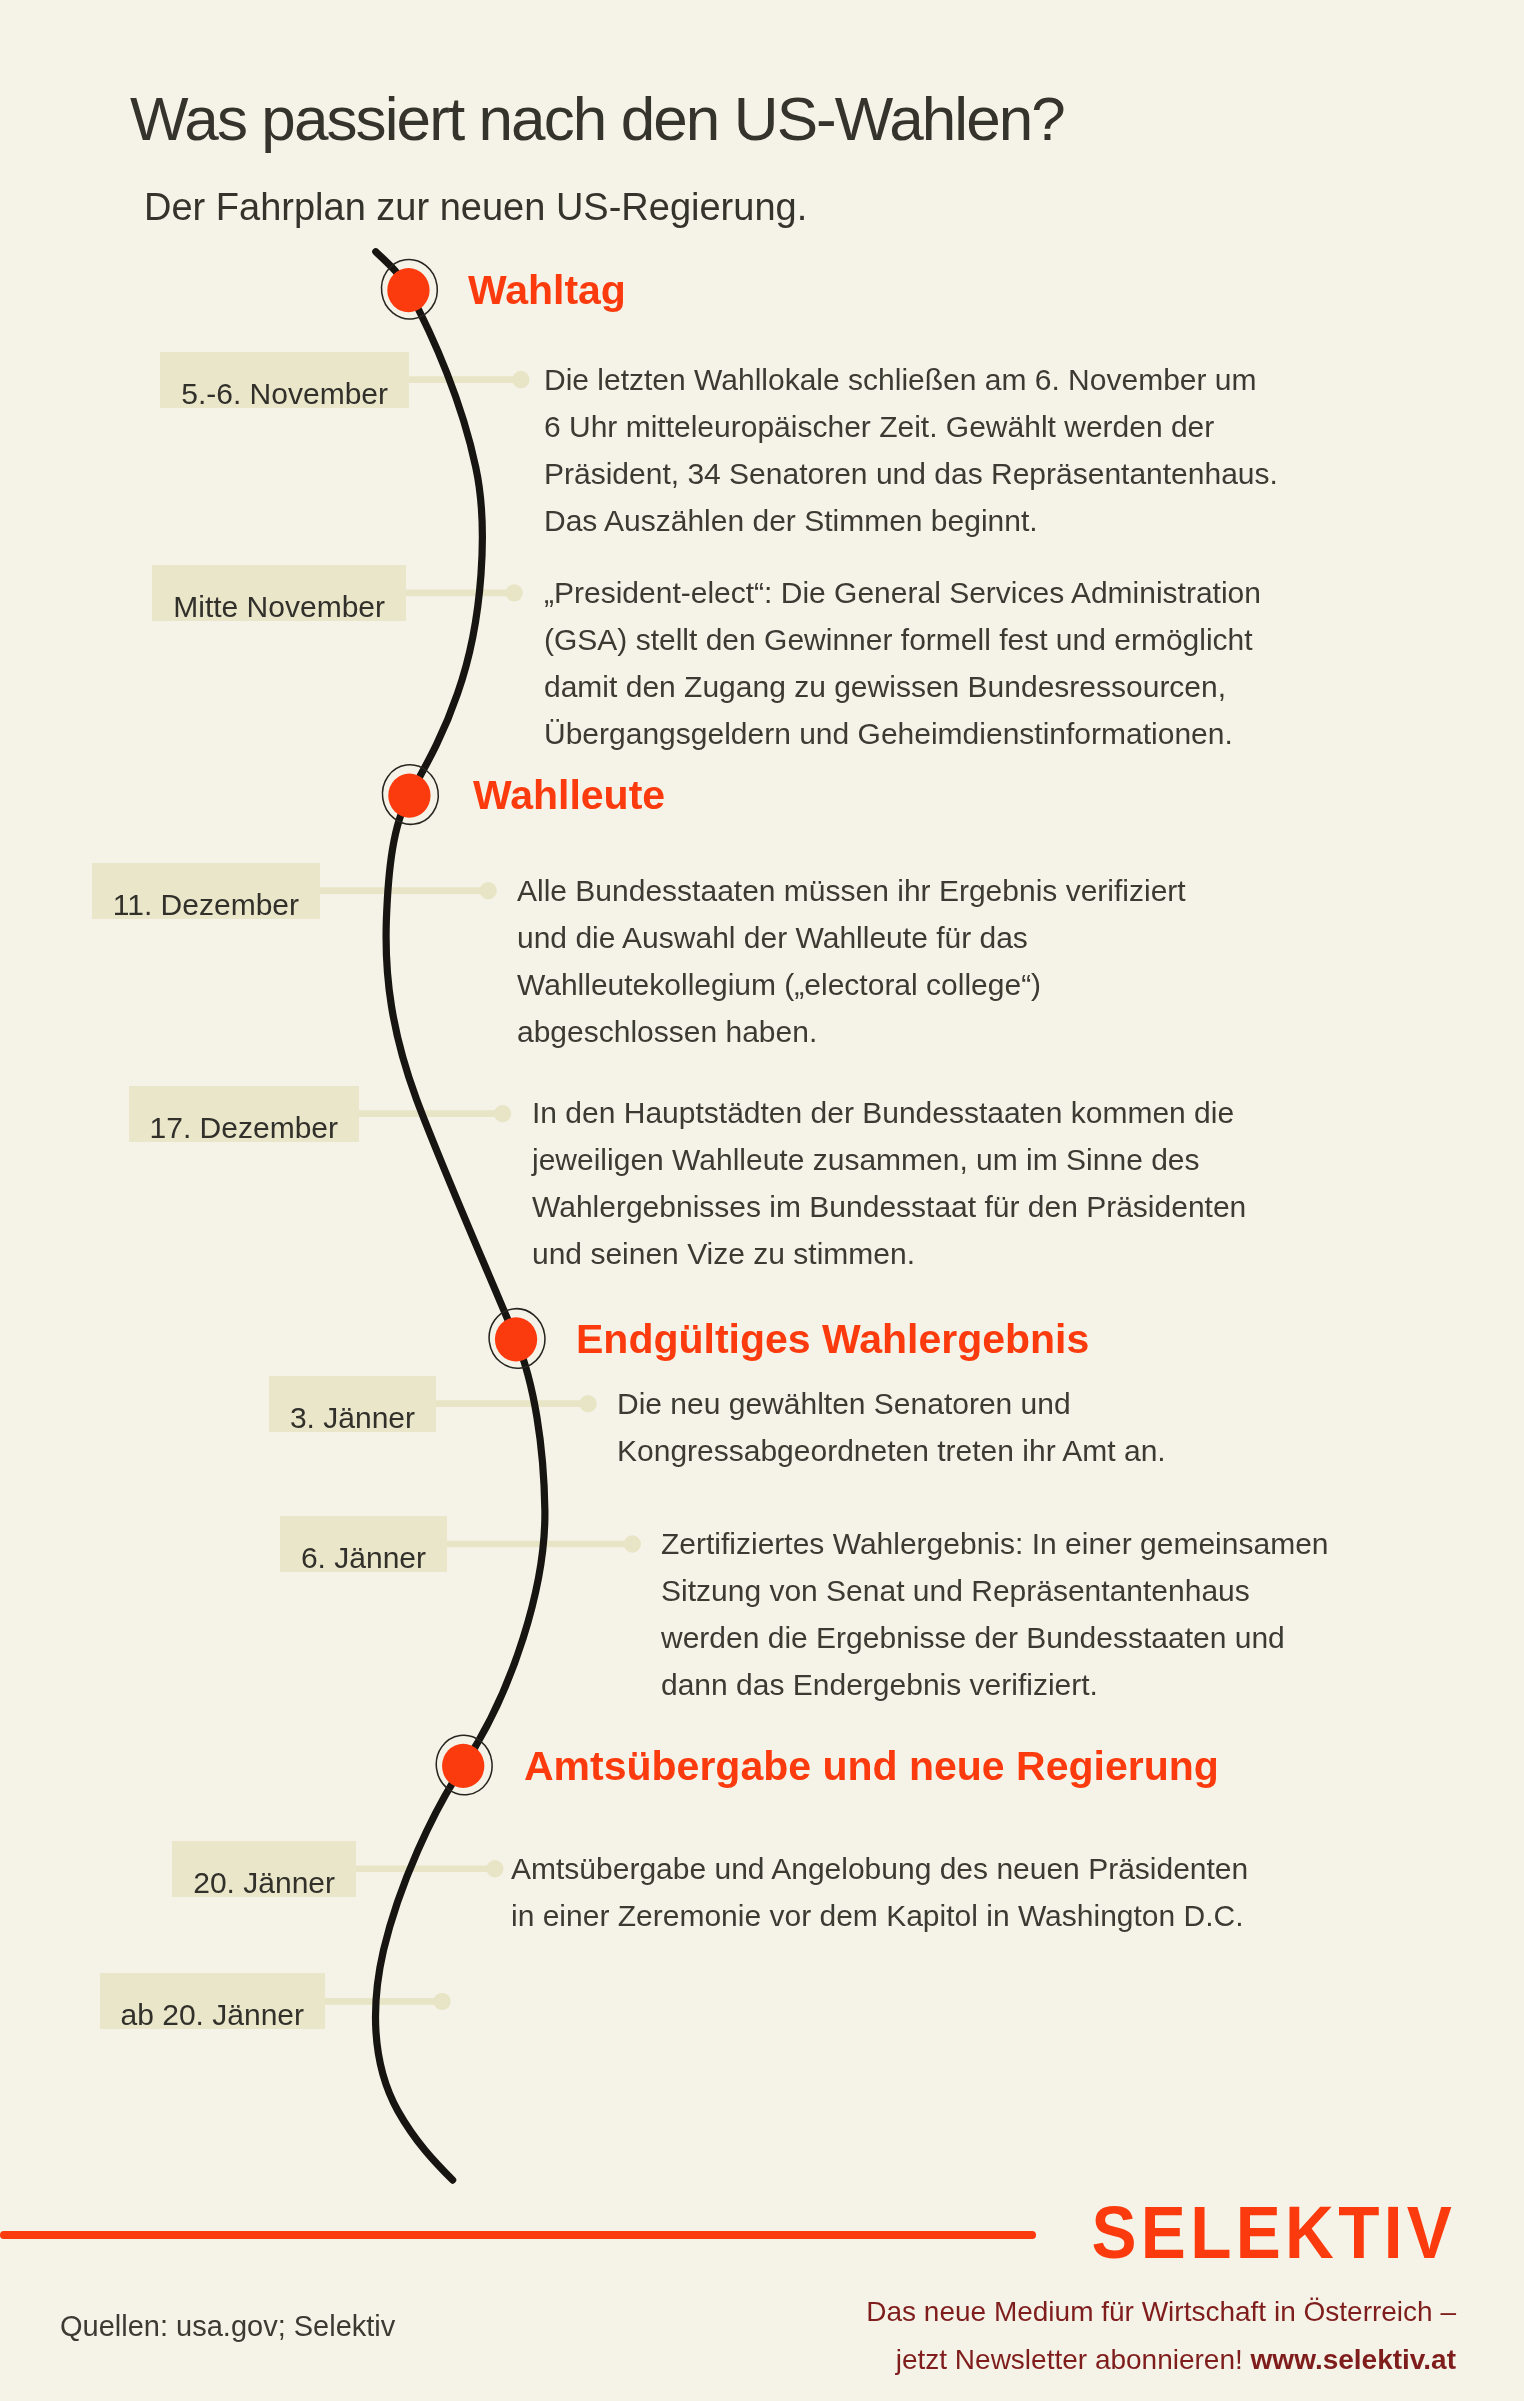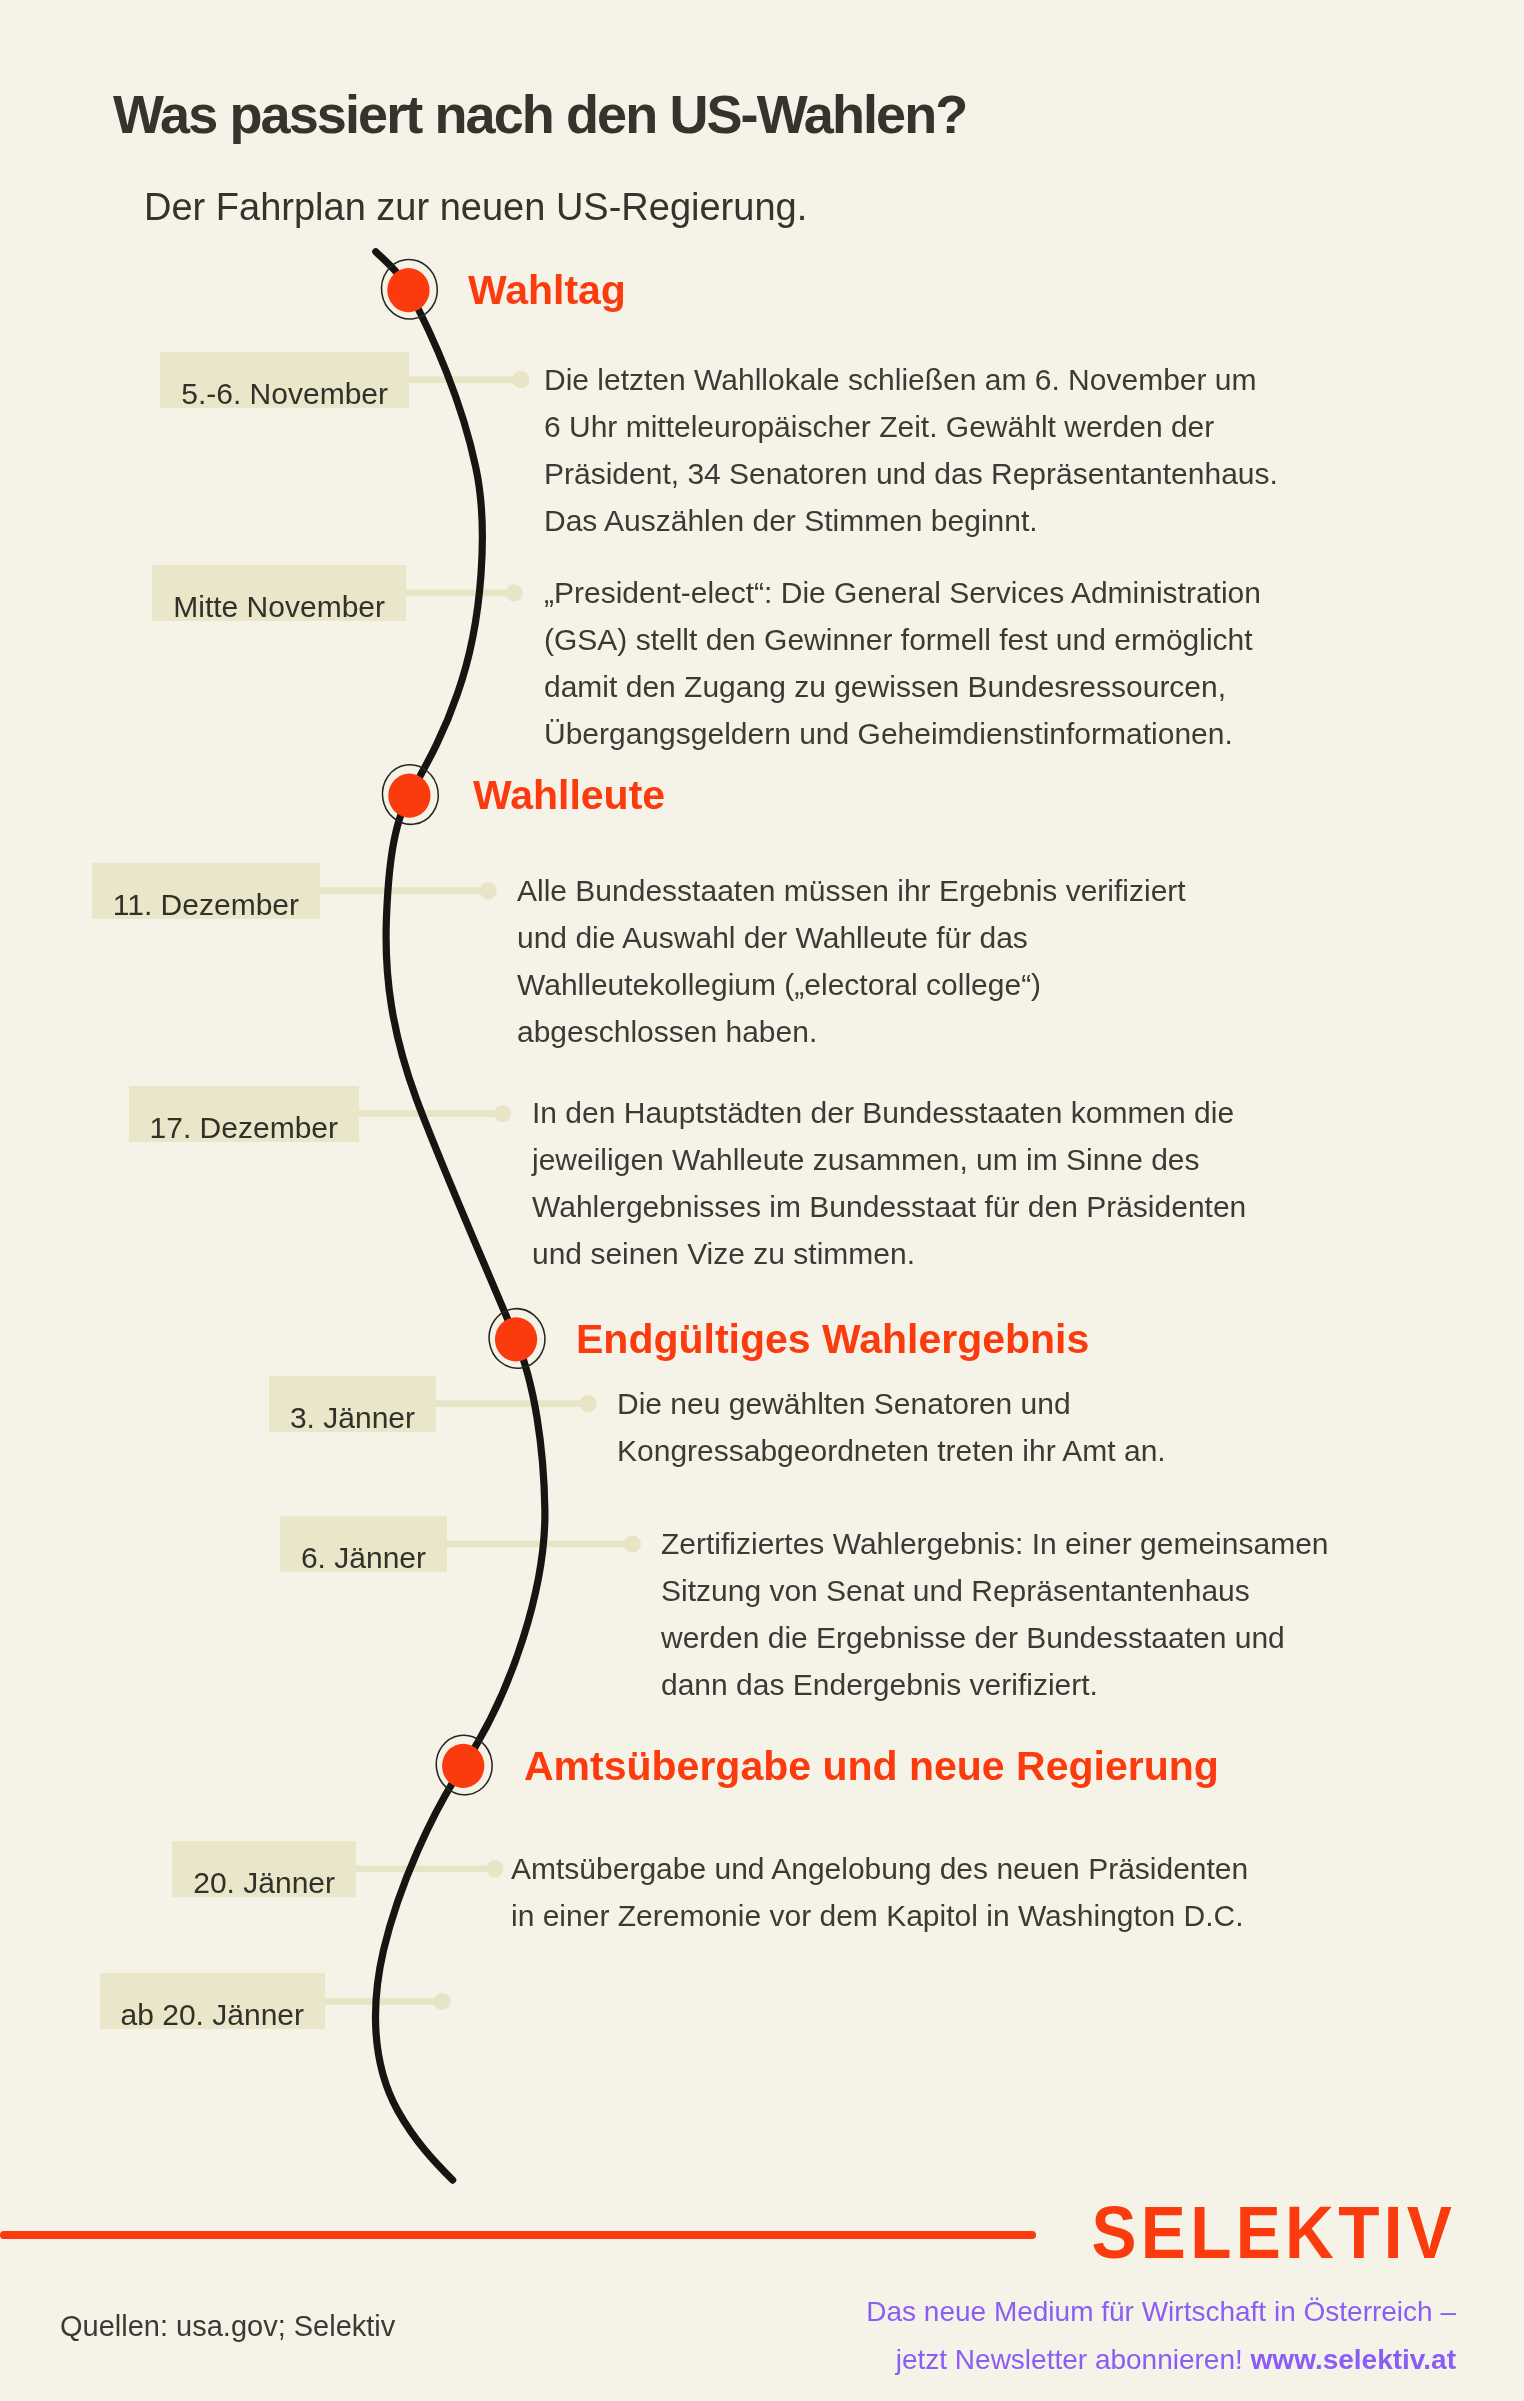--- a/index.html
+++ b/index.html
@@ -14,22 +14,22 @@
   html,body{background:#d8d8d8;}
   body{font-family:"Liberation Sans",sans-serif;}
   .canvas{
     position:relative;
     width:1525px;height:2402px;
     background:var(--bg);
     overflow:hidden;
     margin:0 auto;
   }
   .page-title{
-    position:absolute;left:113px;top:83px;
-    font-size:54px;font-weight:bold;color:var(--ink);
+    position:absolute;left:130px;top:83px;
+    font-size:62px;font-weight:normal;color:var(--ink);
     letter-spacing:-1.9px;white-space:nowrap;
   }
   .page-subtitle{
     position:absolute;left:144px;top:186px;
     font-size:38px;color:var(--ink);white-space:nowrap;
   }
   .svg-layer{position:absolute;left:0;top:0;width:1525px;height:2402px;}
   .milestone-label{
     position:absolute;
     font-size:41px;font-weight:bold;color:var(--accent);
@@ -56,21 +56,21 @@
     font-size:75px;font-weight:bold;color:var(--accent);
     letter-spacing:4.8px;line-height:77px;white-space:nowrap;
     transform:scaleX(.9);transform-origin:right center;
   }
   .sources{
     position:absolute;left:60px;top:2310px;
     font-size:29px;color:#3B3A33;white-space:nowrap;
   }
   .tagline{
     position:absolute;right:69px;top:2288px;
-    font-size:28px;color:#8b5cf6;text-align:right;line-height:48px;
+    font-size:28px;color:#7f1d1d;text-align:right;line-height:48px;
   }
   .tagline b{font-weight:bold;}
 </style>
 </head>
 <body>
 
 <div class="canvas">
 
   <h1 class="page-title">Was passiert nach den US-Wahlen?</h1>
   <div class="page-subtitle">Der Fahrplan zur neuen US-Regierung.</div>

